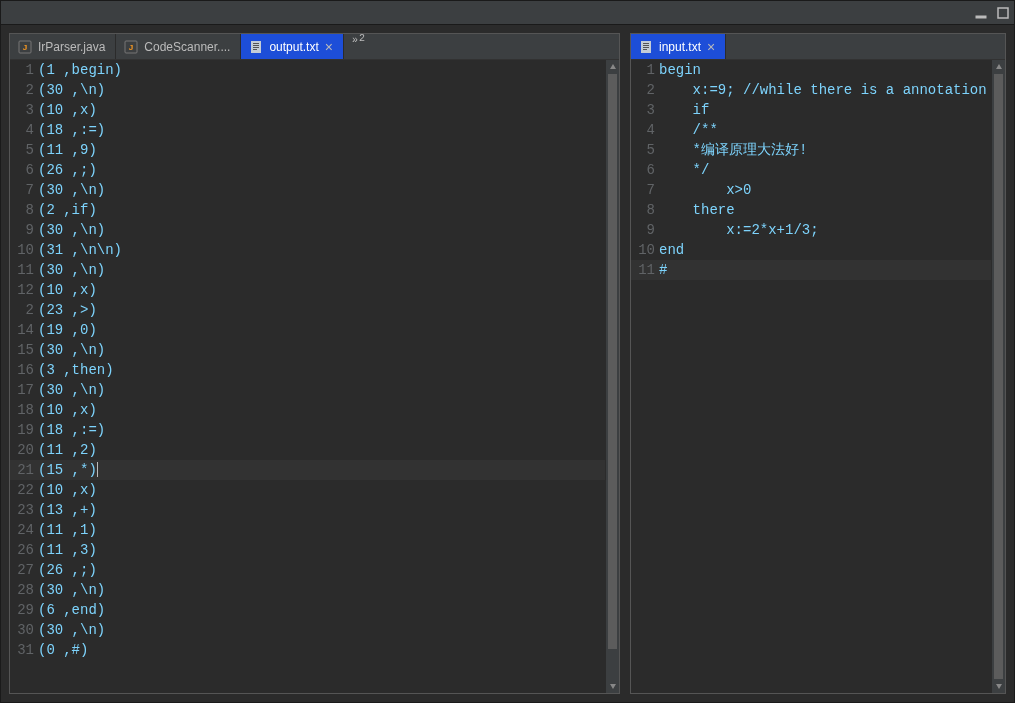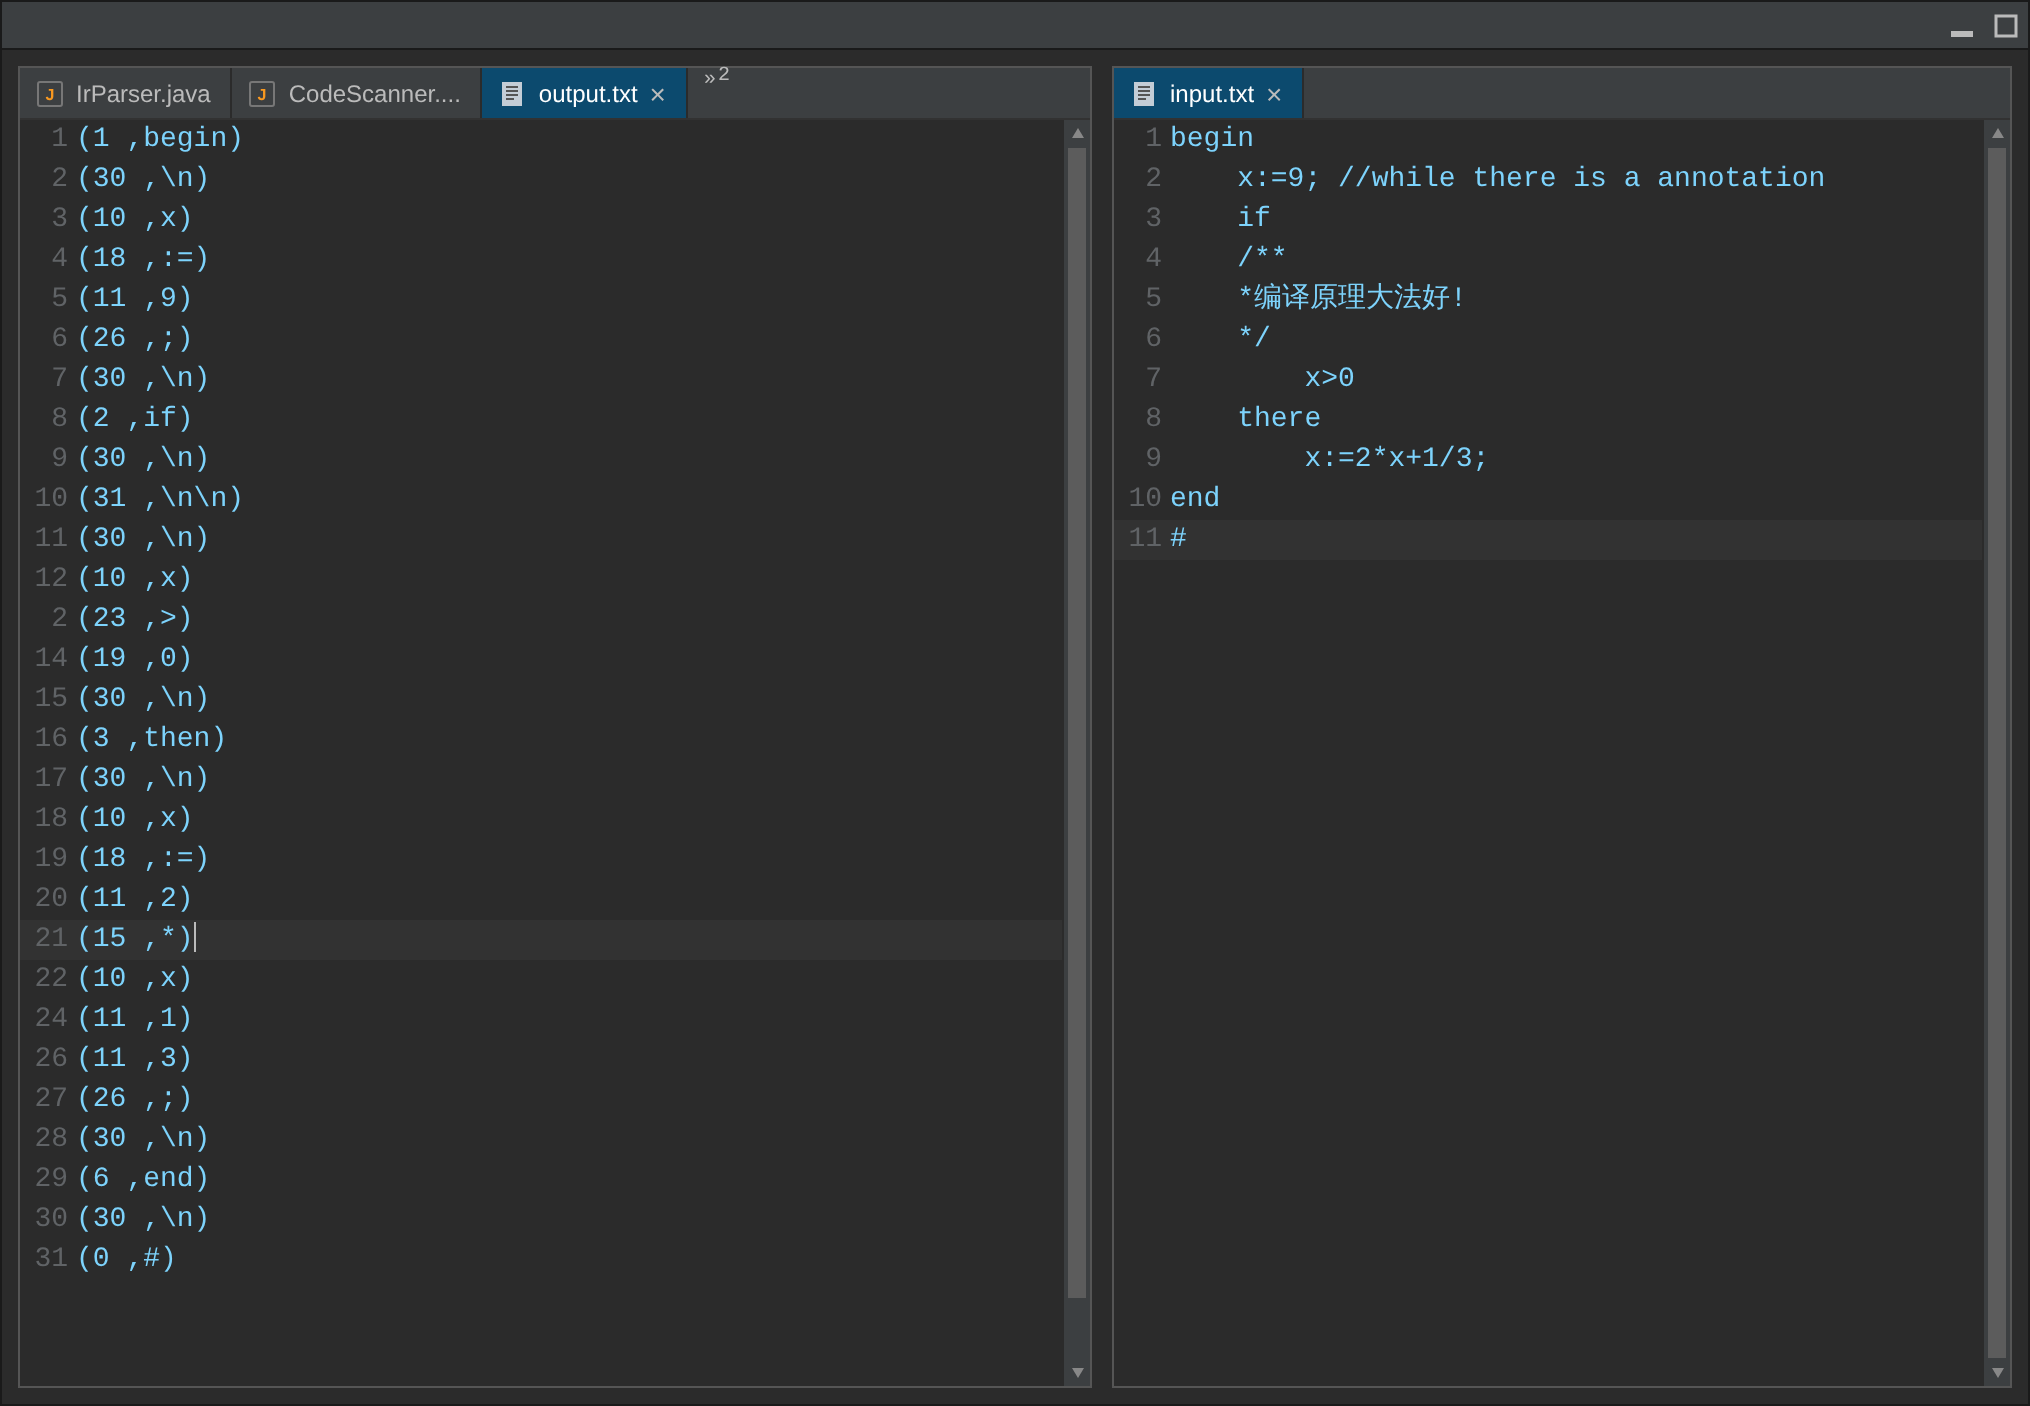--- a/index.html
+++ b/index.html
@@ -39,42 +39,42 @@
     background: #2b2b2b;
   }
   .pane {
     border: 1px solid #555;
     background: #2b2b2b;
     display: flex;
     flex-direction: column;
     position: relative;
   }
   .pane-left { flex: 1; min-width: 0; }
-  .pane-right { width: 450px; }
+  .pane-right { width: 376px; }
   .tabbar {
     display: flex;
     height: 26px;
     background: #3c3f41;
     border-bottom: 1px solid #323232;
     align-items: stretch;
   }
   .tab {
     display: flex;
     align-items: center;
     padding: 0 10px 0 8px;
     border-right: 1px solid #2b2b2b;
     color: #bbbbbb;
     gap: 6px;
     cursor: pointer;
     font-family: -apple-system, "Segoe UI", Arial, sans-serif;
     font-size: 12px;
     white-space: nowrap;
   }
   .tab.active {
-    background: #0c4a6e;
+    background: #1d4ed8;
     color: #ffffff;
   }
   .tab .close {
     font-size: 14px;
     line-height: 1;
     color: #bbbbbb;
     cursor: pointer;
   }
   .tab .file-icon {
     width: 14px; height: 14px;
@@ -232,20 +232,21 @@
           <div class="line"><span class="gutter">2</span><span class="content">(23 ,&gt;)</span></div>
           <div class="line"><span class="gutter">14</span><span class="content">(19 ,0)</span></div>
           <div class="line"><span class="gutter">15</span><span class="content">(30 ,\n)</span></div>
           <div class="line"><span class="gutter">16</span><span class="content">(3 ,then)</span></div>
           <div class="line"><span class="gutter">17</span><span class="content">(30 ,\n)</span></div>
           <div class="line"><span class="gutter">18</span><span class="content">(10 ,x)</span></div>
           <div class="line"><span class="gutter">19</span><span class="content">(18 ,:=)</span></div>
           <div class="line"><span class="gutter">20</span><span class="content">(11 ,2)</span></div>
           <div class="line current"><span class="gutter">21</span><span class="content">(15 ,*)<span class="caret"></span></span></div>
           <div class="line"><span class="gutter">22</span><span class="content">(10 ,x)</span></div>
+          <div class="line"><span class="gutter">23</span><span class="content">(13 ,+)</span></div>
           <div class="line"><span class="gutter">24</span><span class="content">(11 ,1)</span></div>
           <div class="line"><span class="gutter">26</span><span class="content">(11 ,3)</span></div>
           <div class="line"><span class="gutter">27</span><span class="content">(26 ,;)</span></div>
           <div class="line"><span class="gutter">28</span><span class="content">(30 ,\n)</span></div>
           <div class="line"><span class="gutter">29</span><span class="content">(6 ,end)</span></div>
           <div class="line"><span class="gutter">30</span><span class="content">(30 ,\n)</span></div>
           <div class="line"><span class="gutter">31</span><span class="content">(0 ,#)</span></div>
         </div>
       <div class="scrollbar">
         <div class="arrow arrow-up">

